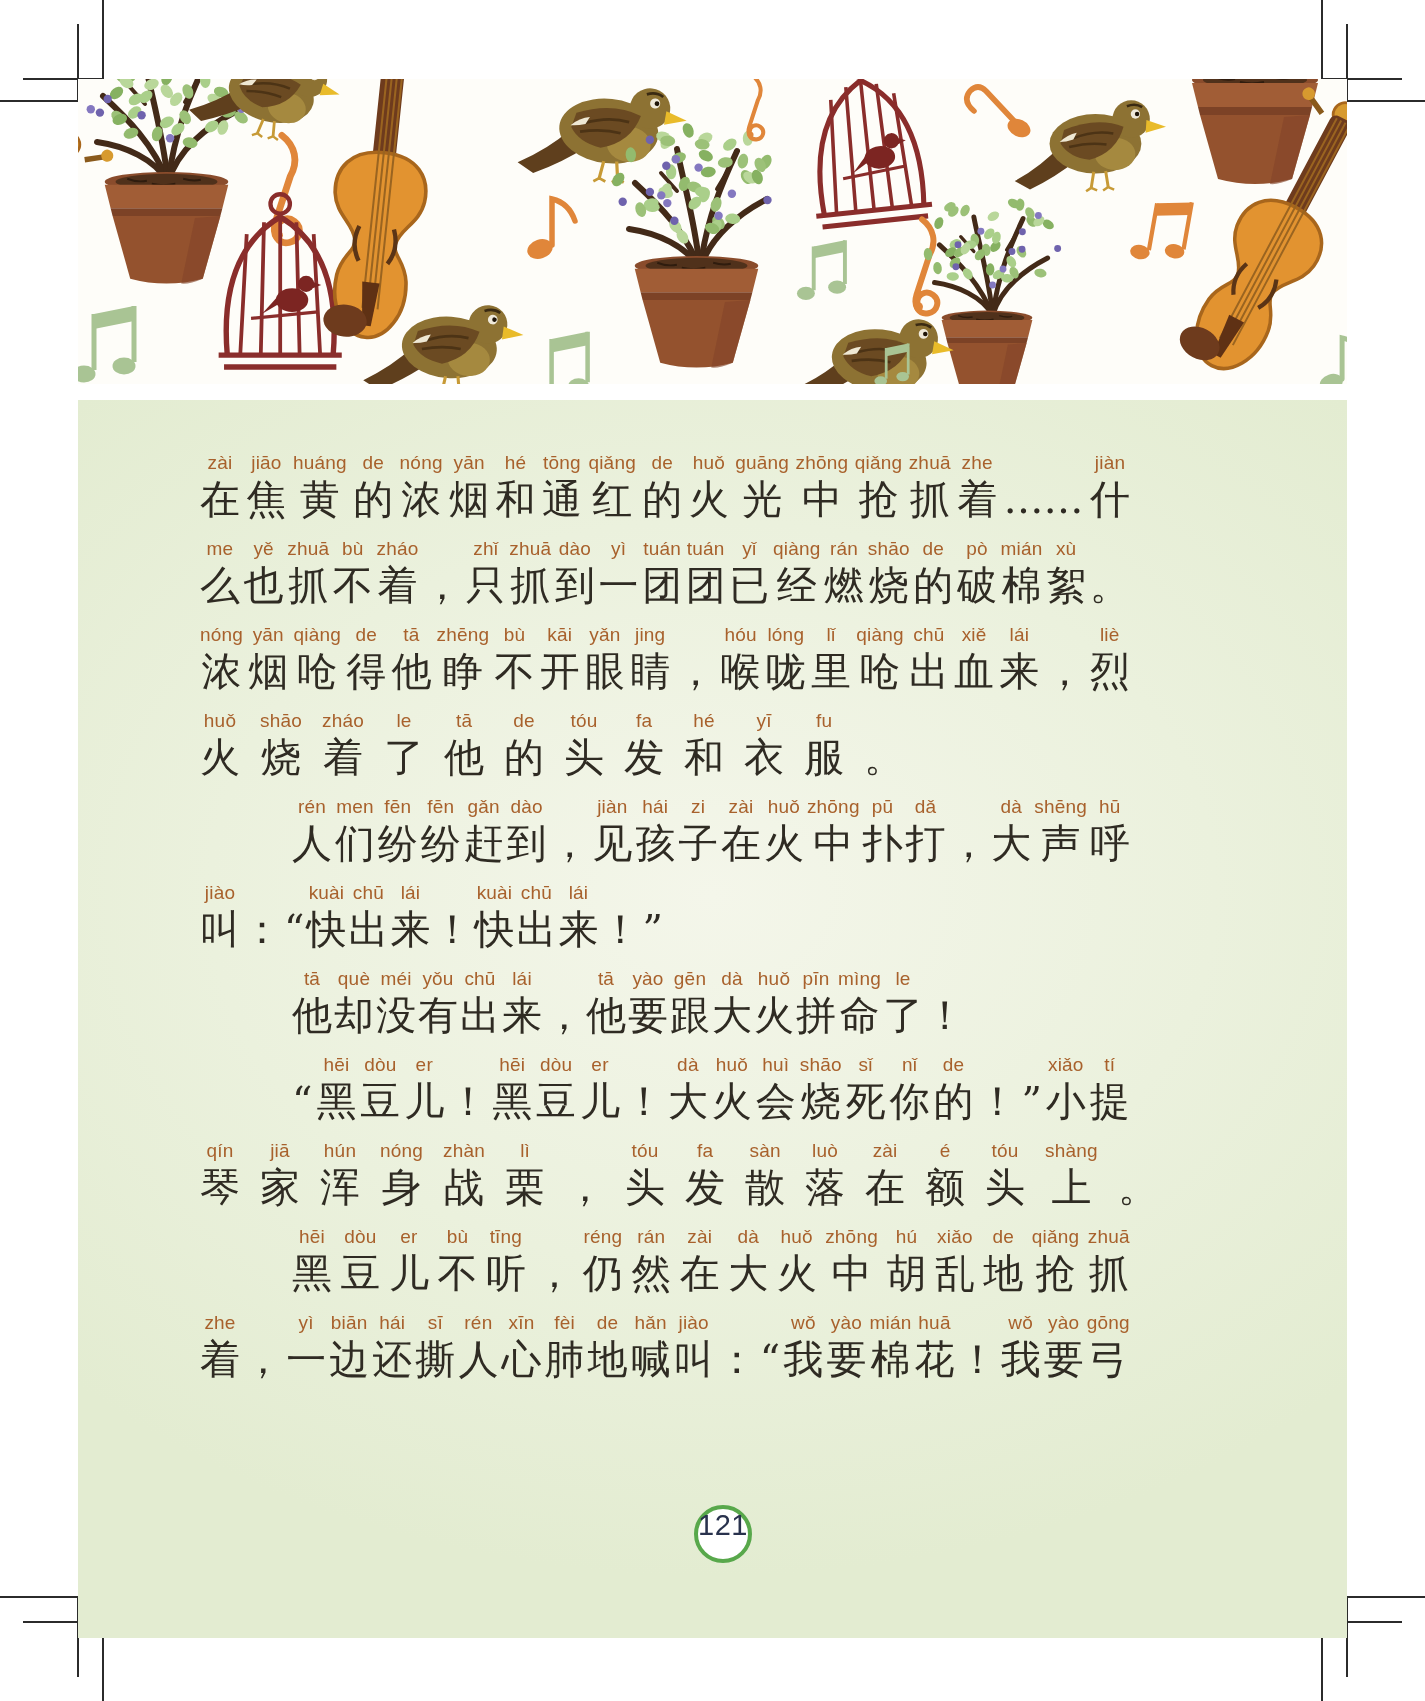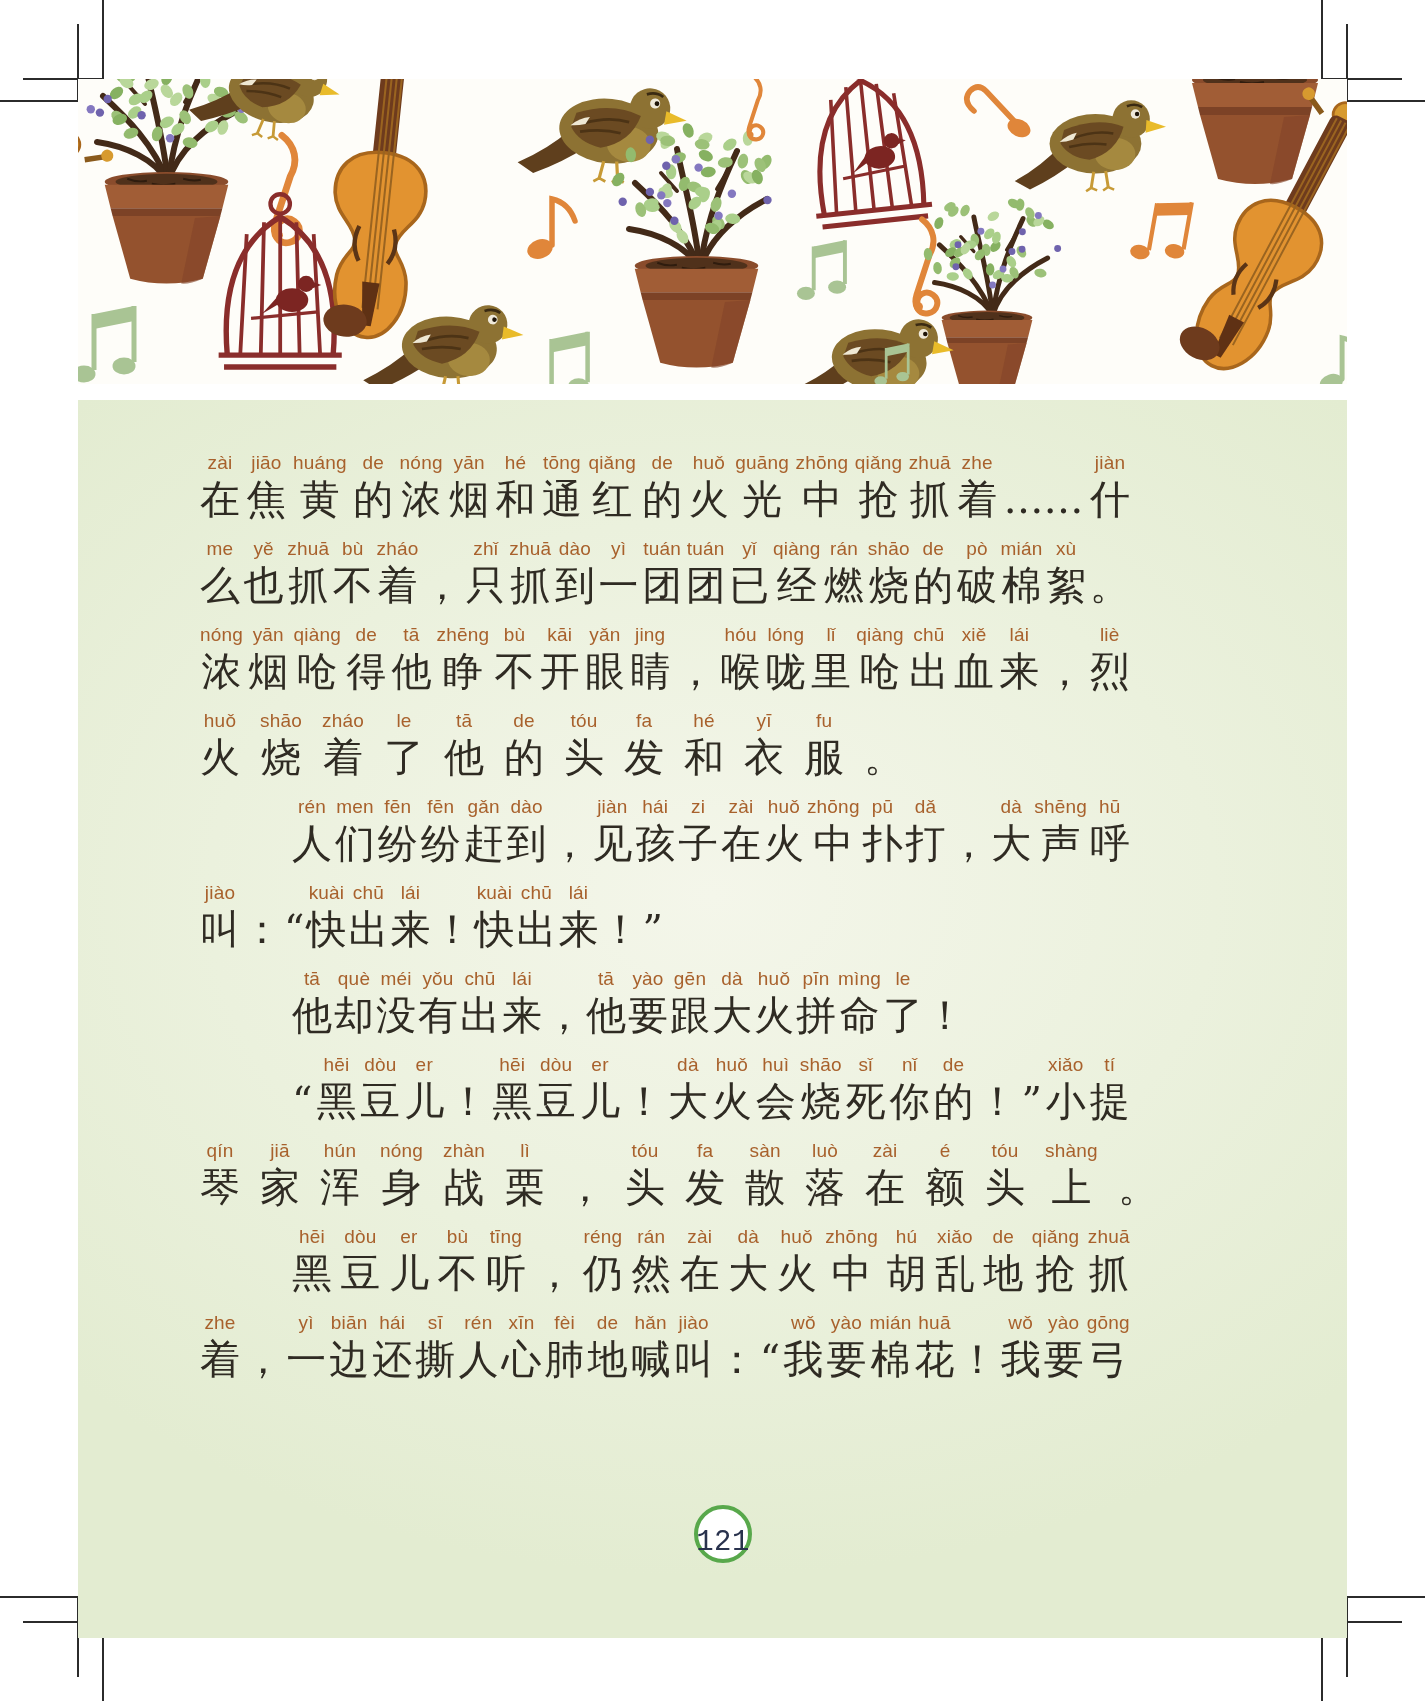--- a/index.html
+++ b/index.html
@@ -19,21 +19,21 @@
   .line.justify{justify-content:space-between;}
   .line.wide{gap:20px;justify-content:flex-start;}
   .line.normal{gap:2px;justify-content:flex-start;}
   .tok{display:inline-flex;flex-direction:column;align-items:center;flex:0 0 auto;}
   .py{font-size:19px;line-height:26px;height:26px;white-space:nowrap;color:var(--pinyin,#a8612c);letter-spacing:.2px;}
   .zh{font-family:"DejaVu Serif","Liberation Serif",serif;font-size:40px;line-height:46px;height:46px;
       color:var(--hanzi,#2f2b23);white-space:nowrap;}
   
   #pagenum{position:absolute;left:616px;top:1105px;width:58px;height:58px;border-radius:50%;
            background:#ffffff;border:4px solid var(--circle_border,#58a84b);box-sizing:border-box;
-           display:flex;align-items:flex-end;justify-content:center;font-family:Liberation Mono, monospace;}
+           display:flex;align-items:flex-start;justify-content:center;}
   #pagenum span{font-size:29px;color:var(--circle_text,#29324d);letter-spacing:0.5px;}
 </style>
 </head>
 <body>
 
 <div id="page">
 
   <div class="crop v" style="left:102px;top:0;height:79px"></div>
   <div class="crop h" style="left:23px;top:78px;width:81px"></div>
   <div class="crop v" style="left:77px;top:24px;height:78px"></div>

